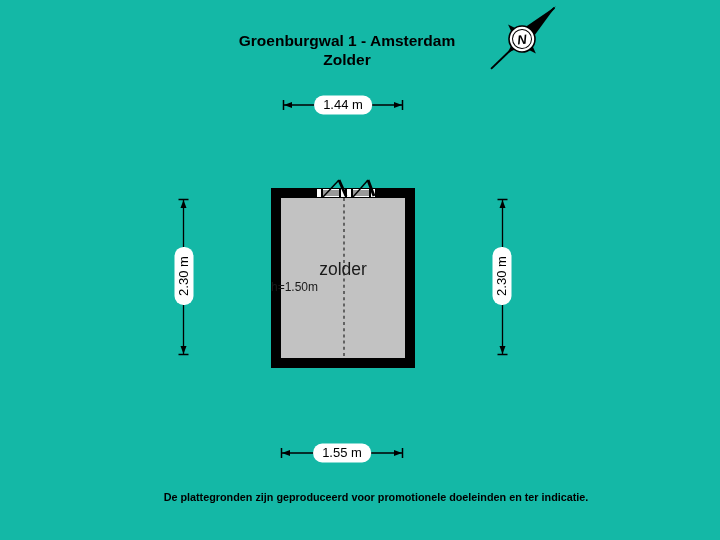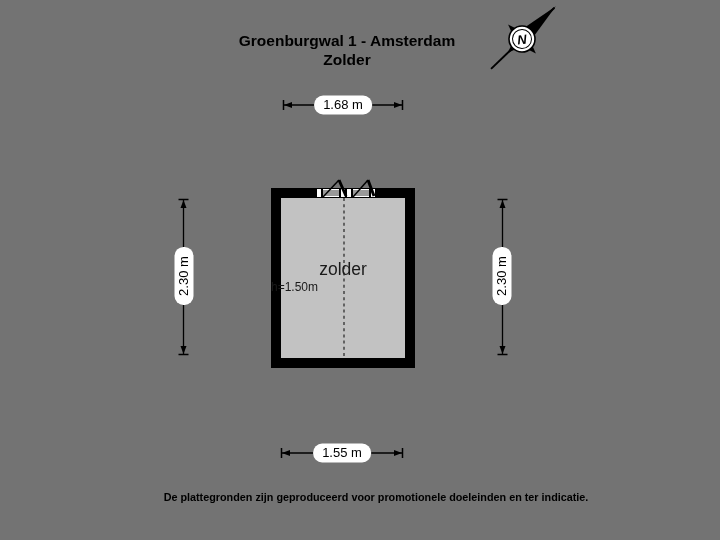--- a/index.html
+++ b/index.html
@@ -1,17 +1,17 @@
 <!DOCTYPE html>
 <html><head>
 <meta charset="utf-8">
 <style>
   html,body{margin:0;padding:0;background:#fff;}
   #page{
-    position:relative;width:720px;height:540px;background:#737373;overflow:hidden;
+    position:relative;width:720px;height:540px;background:#14b8a6;overflow:hidden;
     font-family:"Liberation Sans","DejaVu Sans",sans-serif;color:#000;
   }
   
   .title{position:absolute;left:0;top:31px;width:694px;text-align:center;
          font-weight:bold;font-size:15.5px;line-height:19px;color:#000;}
   
   .dim-svg{position:absolute;}
   .dim-label{
     position:absolute;transform:translate(-50%,-50%);
     background:#ffffff;border-radius:9px;padding:2px 9px 3px;
@@ -58,21 +58,21 @@
     <text x="40" y="42" text-anchor="middle" font-size="13" font-weight="bold" font-style="italic" transform="rotate(-6 40 37)" fill="#000">N</text>
   </svg>
 
   <svg class="dim-svg" style="left:281px;top:97px;width:124px;height:16px" viewBox="0 0 124 16">
     <line x1="2.5" y1="3" x2="2.5" y2="13" stroke="#000" stroke-width="1.5"></line>
     <line x1="121.5" y1="3" x2="121.5" y2="13" stroke="#000" stroke-width="1.5"></line>
     <line x1="3" y1="8" x2="121" y2="8" stroke="#000" stroke-width="1.3"></line>
     <polygon points="3,8 11,5 11,11" fill="#000"></polygon>
     <polygon points="121,8 113,5 113,11" fill="#000"></polygon>
   </svg>
-  <div class="dim-label" style="left:343px;top:105px">1.68 m</div>
+  <div class="dim-label" style="left:343px;top:105px">1.44 m</div>
 
   <div class="plan-wall">
     <div class="plan-floor"></div>
   </div>
 
   <svg class="window-opening" viewBox="0 0 60 10">
     <rect x="0.5" y="0.5" width="5" height="9" fill="#fff" stroke="#000"></rect>
     <rect x="6.5" y="0.5" width="17" height="9" fill="#fff" stroke="#000"></rect>
     <line x1="6.5" y1="3" x2="23.5" y2="3" stroke="#000" stroke-width="0.8"></line>
     <line x1="6.5" y1="5" x2="23.5" y2="5" stroke="#000" stroke-width="0.8"></line>

